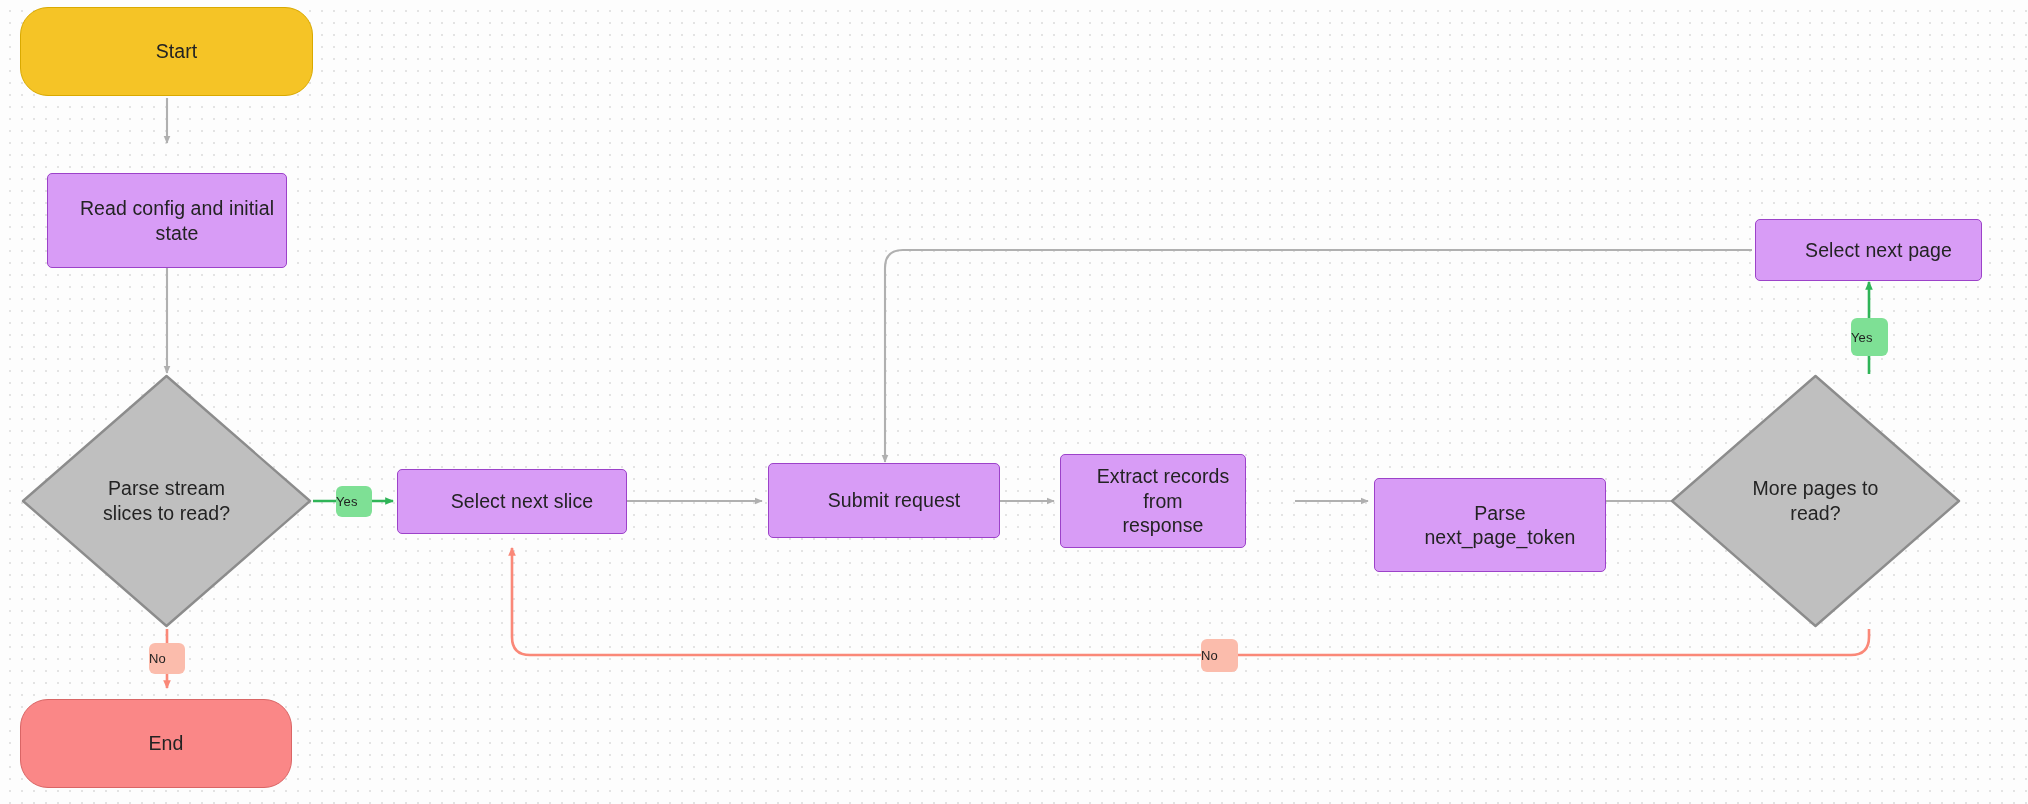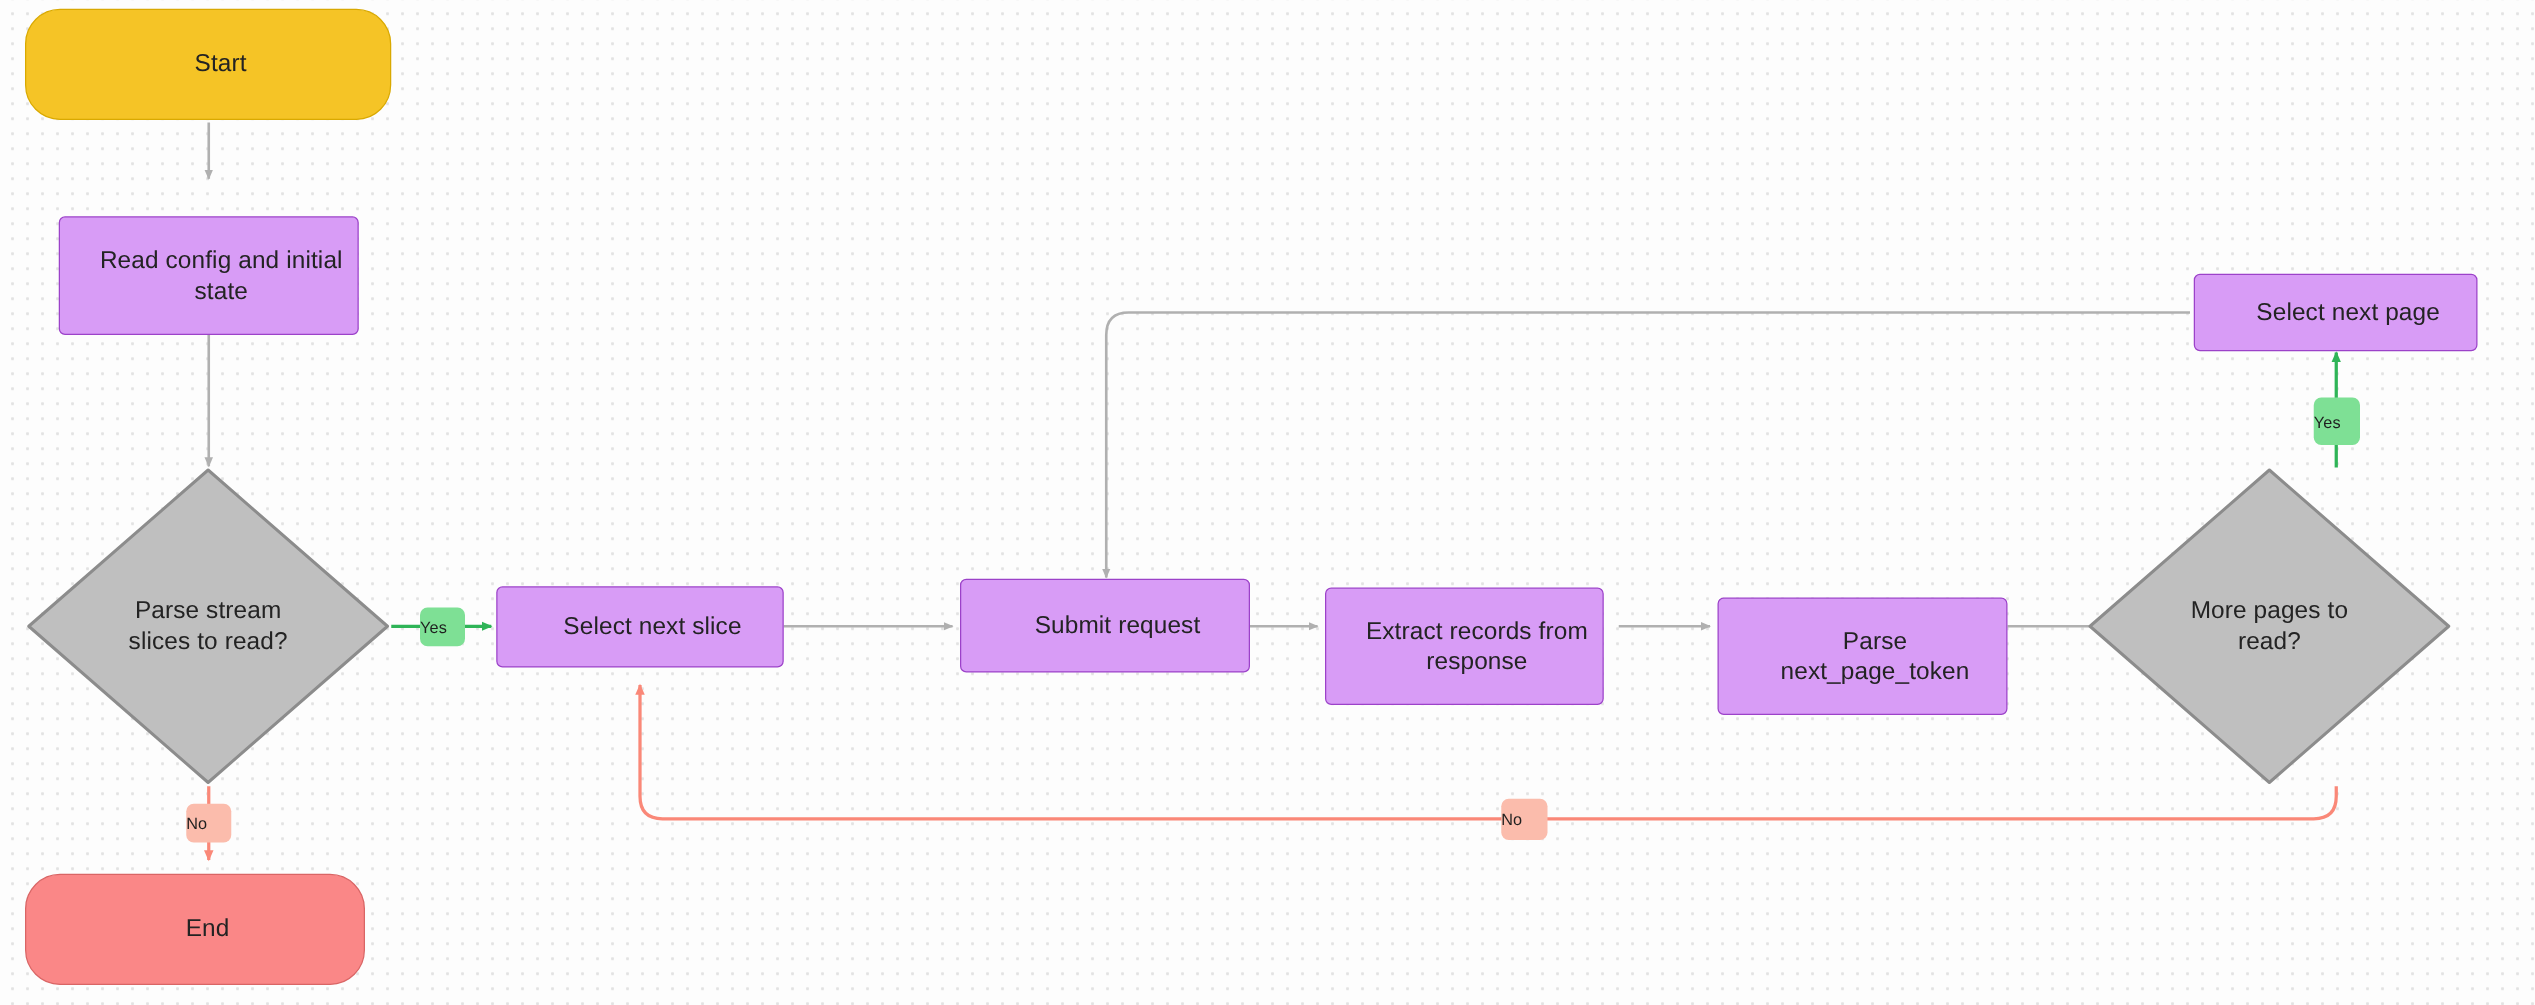--- a/index.html
+++ b/index.html
@@ -170,21 +170,21 @@
   </div>
 
   <div class="node node-process node-purple" style="left:397px; top:469px; width:230px; height:65px;">
     <span>Select next slice</span>
   </div>
 
   <div class="node node-process node-purple" style="left:768px; top:463px; width:232px; height:75px;">
     <span>Submit request</span>
   </div>
 
-  <div class="node node-process node-purple" style="left:1060px; top:470px; width:223px; height:94px;">
+  <div class="node node-process node-purple" style="left:1060px; top:454px; width:186px; height:94px;">
     <span>
       <span>Extract records from</span><br>
       <span>response</span>
     </span>
   </div>
 
   <div class="node node-process node-purple" style="left:1374px; top:478px; width:232px; height:94px;">
     <span>
       <span>Parse</span><br>
       <span>next_page_token</span>

